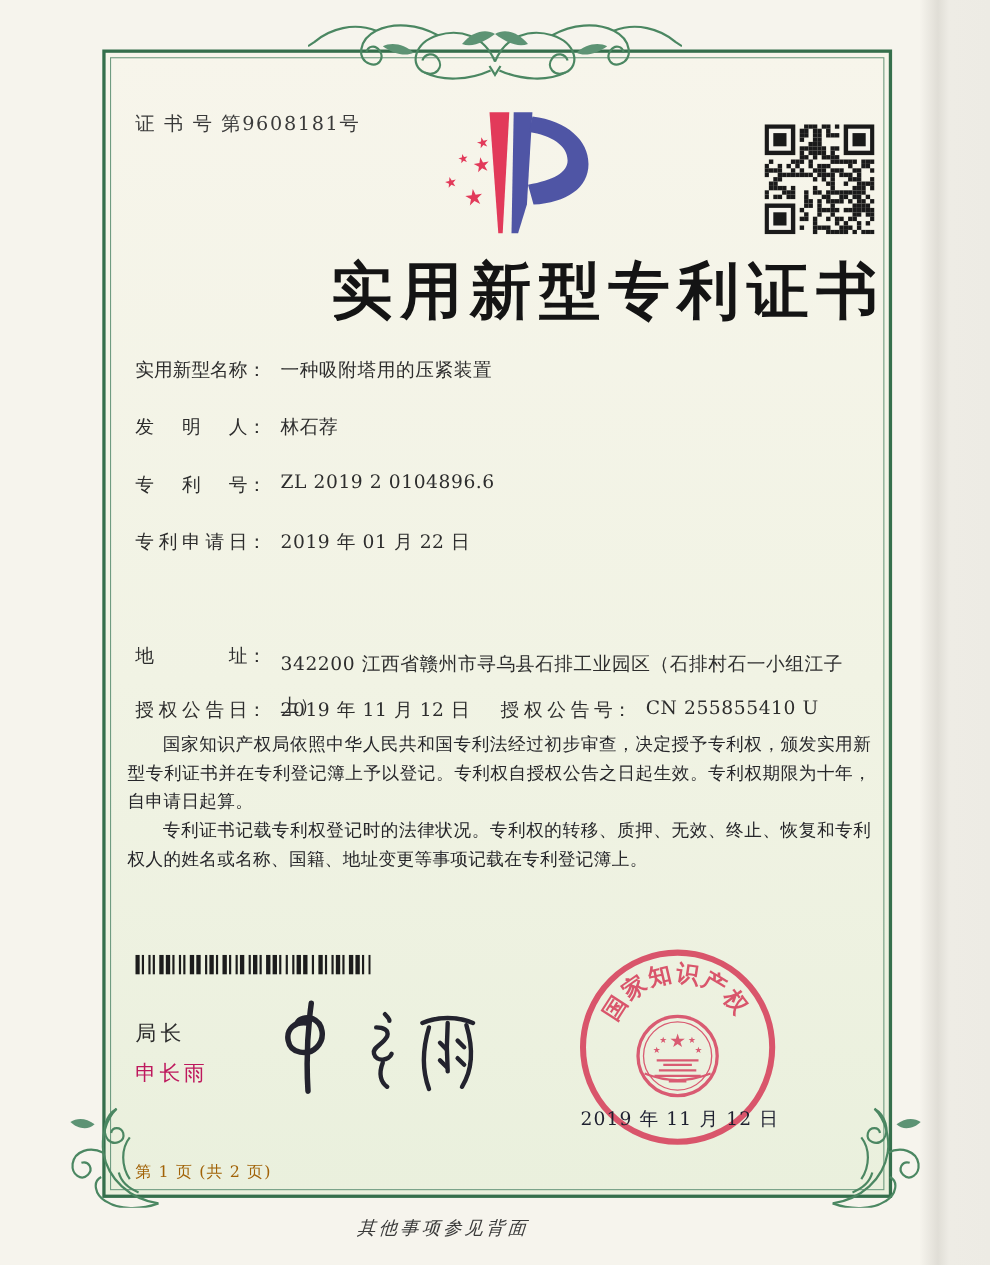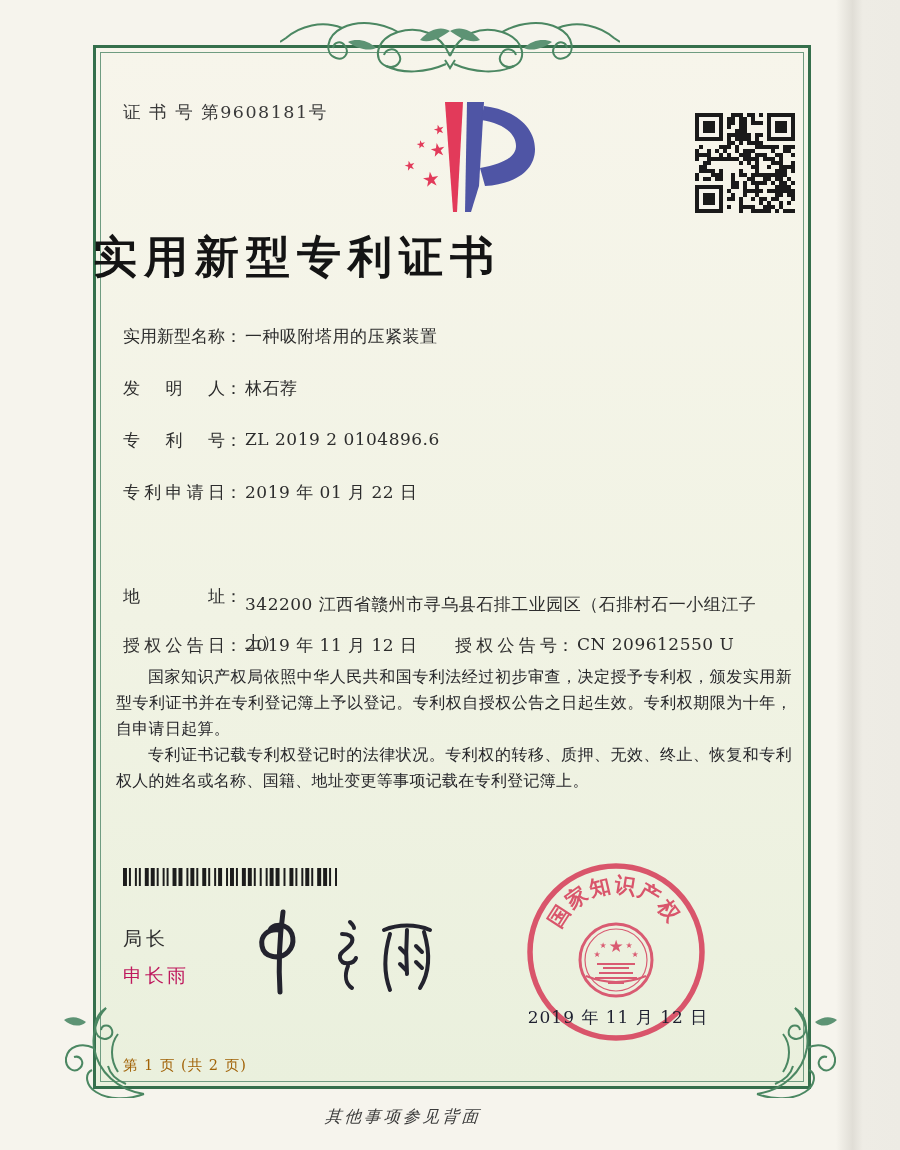--- a/index.html
+++ b/index.html
@@ -9,26 +9,26 @@
   .scan-edge{position:absolute;top:0;left:836px;width:64px;height:1150px;
     background:linear-gradient(to right, rgba(0,0,0,0) 0%, rgba(110,105,95,0.16) 26%, rgba(238,236,229,1) 42%, #edebe4 100%);}
   
   .frame{position:absolute;left:93px;top:45px;width:712px;height:1038px;
     border:3px solid #356f4c;
     background:linear-gradient(180deg,#f7f5eb 0%,#f1f3e4 55%,#eaf0dd 100%);}
   .frame-inner{position:absolute;left:4px;top:4px;right:4px;bottom:4px;border:1px solid #6f9c81;}
   .waves{position:absolute;left:97px;top:49px;}
   .abs{position:absolute;}
   .cert-no{left:123px;top:100px;font-size:17.5px;letter-spacing:1.5px;color:#3a3a3a;}
-  .title{left:93px;top:228px;width:712px;text-align:left;font-size:44px;font-weight:bold;
+  .title{left:93px;top:228px;width:712px;text-align:right;font-size:56px;font-weight:bold;
     letter-spacing:7px;color:#141414;}
   .field{left:123px;font-size:17px;color:#2d2d2d;white-space:nowrap;}
   .f-label{display:inline-block;width:102px;text-align:justify;text-align-last:justify;vertical-align:top;}
   .f-colon{display:inline-block;width:17px;vertical-align:top;}
-  .f-value{display:inline-block;margin-left:3px;letter-spacing:0.5px;vertical-align:top;}
+  .f-value{display:inline-block;margin-left:13px;letter-spacing:0.5px;vertical-align:top;}
   .f-wrap{white-space:normal;}
   .f-wrap .f-value{width:545px;line-height:38px;}
   .paras{left:116px;top:664px;width:676px;font-size:16px;line-height:26px;color:#26262a;
     letter-spacing:0.3px;text-align:justify;}
   .paras p{margin:0;text-indent:2em;}
   .barcode{left:123px;top:868px;}
   .signer-title{left:123px;top:926px;font-size:19px;letter-spacing:4px;color:#2c2c2c;}
   .signer-name{left:123px;top:963px;font-size:19px;letter-spacing:3px;color:#be185d;}
   .signature{left:250px;top:900px;}
   .seal{left:525px;top:861px;opacity:0.93;}
@@ -382,21 +382,21 @@
     <span class="f-label">专利申请日</span><span class="f-colon">：</span><span class="f-value">2019 年 01 月 22 日</span>
   </div>
   <div class="abs field f-wrap" style="top:585px">
     <span class="f-label">地址</span><span class="f-colon">：</span><span class="f-value">342200 江西省赣州市寻乌县石排工业园区（石排村石一小组江子上）</span>
   </div>
 
   <div class="abs field" style="top:634px">
     <span class="f-label">授权公告日</span><span class="f-colon">：</span><span class="f-value">2019 年 11 月 12 日</span>
   </div>
   <div class="abs field" style="left:455px;top:634px">
-    <span class="f-label">授权公告号</span><span class="f-colon">：</span><span class="f-value">CN 209612550 U</span>
+    <span class="f-label">授权公告号</span><span class="f-colon">：</span><span class="f-value">CN 255855410 U</span>
   </div>
 
   <div class="abs paras">
     <p>国家知识产权局依照中华人民共和国专利法经过初步审查，决定授予专利权，颁发实用新型专利证书并在专利登记簿上予以登记。专利权自授权公告之日起生效。专利权期限为十年，自申请日起算。</p>
     <p>专利证书记载专利权登记时的法律状况。专利权的转移、质押、无效、终止、恢复和专利权人的姓名或名称、国籍、地址变更等事项记载在专利登记簿上。</p>
   </div>
 
   <div class="abs barcode" id="barcodebox"><svg width="214" height="18" viewBox="0 0 108 18" preserveAspectRatio="none">
         <rect x="0" y="0" width="2" height="18" fill="#1c1c1c"></rect>
         <rect x="3" y="0" width="1" height="18" fill="#1c1c1c"></rect>

